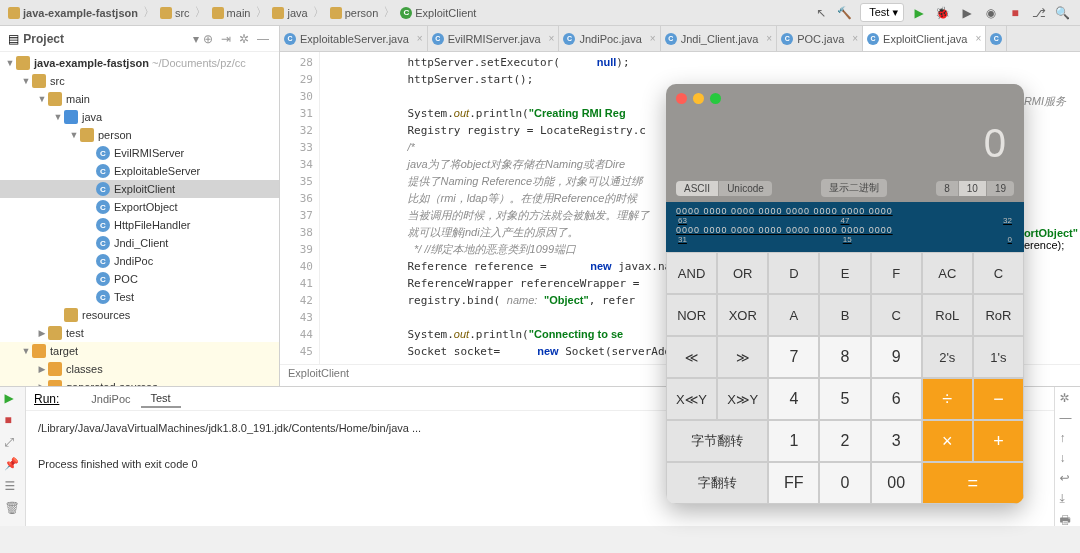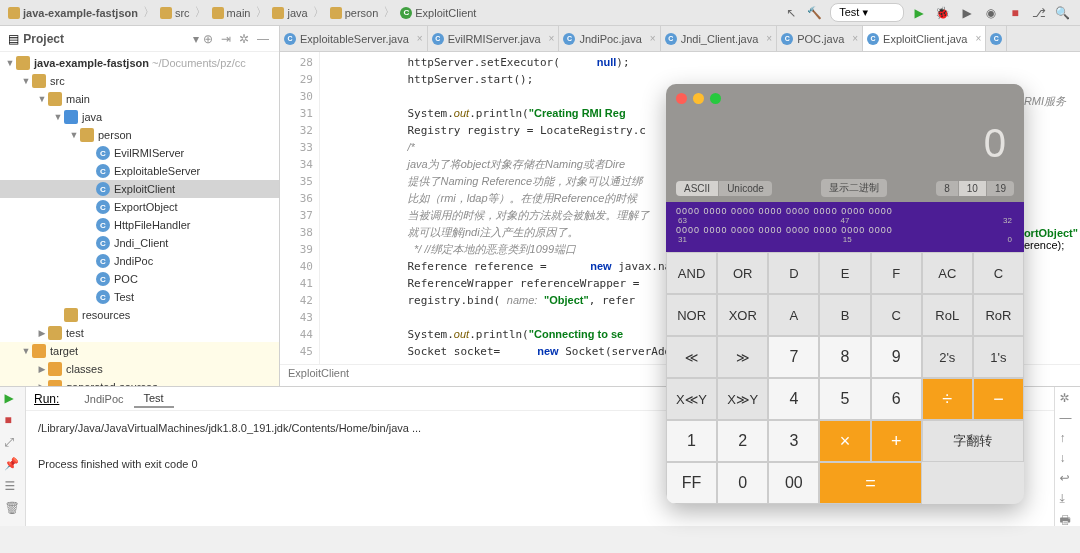--- a/index.html
+++ b/index.html
@@ -7,21 +7,21 @@
     
     
     .top-toolbar { height: 26px; background: #e8e8e8; border-bottom: 1px solid #d0d0d0; display: flex; align-items: center; padding: 0 8px; }
     .breadcrumb { display: flex; align-items: center; gap: 3px; flex: 1; }
     .breadcrumb-item { display: flex; align-items: center; gap: 3px; color: #555; font-size: 11px; }
     .breadcrumb-sep { color: #aaa; margin: 0 2px; }
     .icon-folder { width: 12px; height: 12px; background: #d4a94e; border-radius: 2px; }
     .icon-class { width: 12px; height: 12px; background: #40a040; border-radius: 50%; display: flex; align-items: center; justify-content: center; color: white; font-size: 8px; font-weight: bold; }
     .toolbar-right { display: flex; align-items: center; gap: 6px; }
     .toolbar-btn { width: 18px; height: 18px; display: flex; align-items: center; justify-content: center; cursor: pointer; color: #666; }
-    .run-config { border: 1px solid #ccc; padding: 2px 35px 2px 8px; border-radius: 8px; background: white; font-size: 11px; position:relative;}
+    .run-config { border: 1px solid #ccc; padding: 2px 5px 2px 8px; border-radius: 3px; background: white; font-size: 11px; position:relative;}
     
     
     .main-area { display: flex; height: 360px; }
     
     
     .project-panel { width: 280px; background: #fff; border-right: 1px solid #d0d0d0; display: flex; flex-direction: column; }
     .project-header { height: 26px; display: flex; align-items: center; padding: 0 8px; border-bottom: 1px solid #eee; }
     .project-title { flex: 1; font-weight: bold; color: #555; }
     .project-icons { display: flex; gap: 4px; }
     .small-icon { width: 14px; height: 14px; color: #999; cursor: pointer; }
@@ -74,21 +74,21 @@
     .tl-red { background: #ff5f56; }
     .tl-yellow { background: #ffbd2e; }
     .tl-green { background: #27c93f; }
     .calc-display { height: 62px; background: #989693; display: flex; align-items: center; justify-content: flex-end; padding: 0 18px; }
     .calc-display-text { color: #e4e2df; font-size: 40px; font-weight: 200; }
     .calc-modes { height: 28px; background: #989693; display: flex; align-items: center; padding: 0 10px; gap: 8px; }
     .mode-seg { display:flex; border-radius:4px; overflow:hidden;}
     .mode-btn { padding: 2px 8px; font-size: 10px; background: #b5b3b0; color: #444; border-right:1px solid #9e9c99;}
     .mode-btn.active { background: #d4d2cf; }
     .mode-btn:last-child{border-right:none;}
-    .calc-bits { height: 50px; background: #4c1d95; padding: 4px 10px; }
+    .calc-bits { height: 50px; background: #0c4a6e; padding: 4px 10px; text-decoration: underline; }
     .bit-row { display: flex; justify-content: space-between; color: #d0cecb; font-size: 9px; font-family: monospace; letter-spacing: 1px; }
     .bit-label-row { display: flex; justify-content: space-between; color: #c0beba; font-size: 8px; padding: 0 2px; gap: 31px;}
     .calc-grid { display: grid; grid-template-columns: repeat(7, 1fr); }
     .calc-btn { height: 42px; border: 0.5px solid #ccc; background: #e4e4e4; font-size: 13px; color: #333; display: flex; align-items: center; justify-content: center; cursor: pointer; }
     .calc-btn.num { background: #f5f5f5; font-size:16px; }
     .calc-btn.op { background: #f7a01a; color: white; font-size: 18px; }
     .calc-btn.span2 { grid-column: span 2; }
     
     .code-behind { position:absolute; top:56px; right:2px; font-family: monospace; font-size:11px; }
   </style>
@@ -412,21 +412,21 @@
   <div class="run-sidebar">
     <span class="run-side-icon" style="color:#3a3">▶</span>
     <span class="run-side-icon" style="color:#c44">■</span>
     <span class="run-side-icon">⤢</span>
     <span class="run-side-icon">📌</span>
     <span class="run-side-icon">☰</span>
     <span class="run-side-icon">🗑</span>
   </div>
   <div class="run-content">
     <div class="run-header">
-      <span style="margin-right:15px;text-decoration:underline;">Run:</span>
+      <span style="margin-right:22px;text-decoration:underline;">Run:</span>
       <span class="run-tab">JndiPoc</span>
       <span class="run-tab active">Test</span>
     </div>
     <div class="run-output">
       <div>/Library/Java/JavaVirtualMachines/jdk1.8.0_191.jdk/Contents/Home/bin/java ...</div>
       <div>&nbsp;</div>
       <div>Process finished with exit code 0</div>
     </div>
   </div>
   <div class="run-right-icons">
@@ -505,20 +505,21 @@
       <div class="calc-btn num">9</div>
       <div class="calc-btn">2's</div>
       <div class="calc-btn">1's</div>
       <div class="calc-btn">X≪Y</div>
       <div class="calc-btn">X≫Y</div>
       <div class="calc-btn num">4</div>
       <div class="calc-btn num">5</div>
       <div class="calc-btn num">6</div>
       <div class="calc-btn op">÷</div>
       <div class="calc-btn op">−</div>
+      <div class="calc-btn span2">字节翻转</div>
       <div class="calc-btn num">1</div>
       <div class="calc-btn num">2</div>
       <div class="calc-btn num">3</div>
       <div class="calc-btn op">×</div>
       <div class="calc-btn op">+</div>
       <div class="calc-btn span2">字翻转</div>
       <div class="calc-btn num">FF</div>
       <div class="calc-btn num">0</div>
       <div class="calc-btn num">00</div>
       <div class="calc-btn op span2">=</div>

